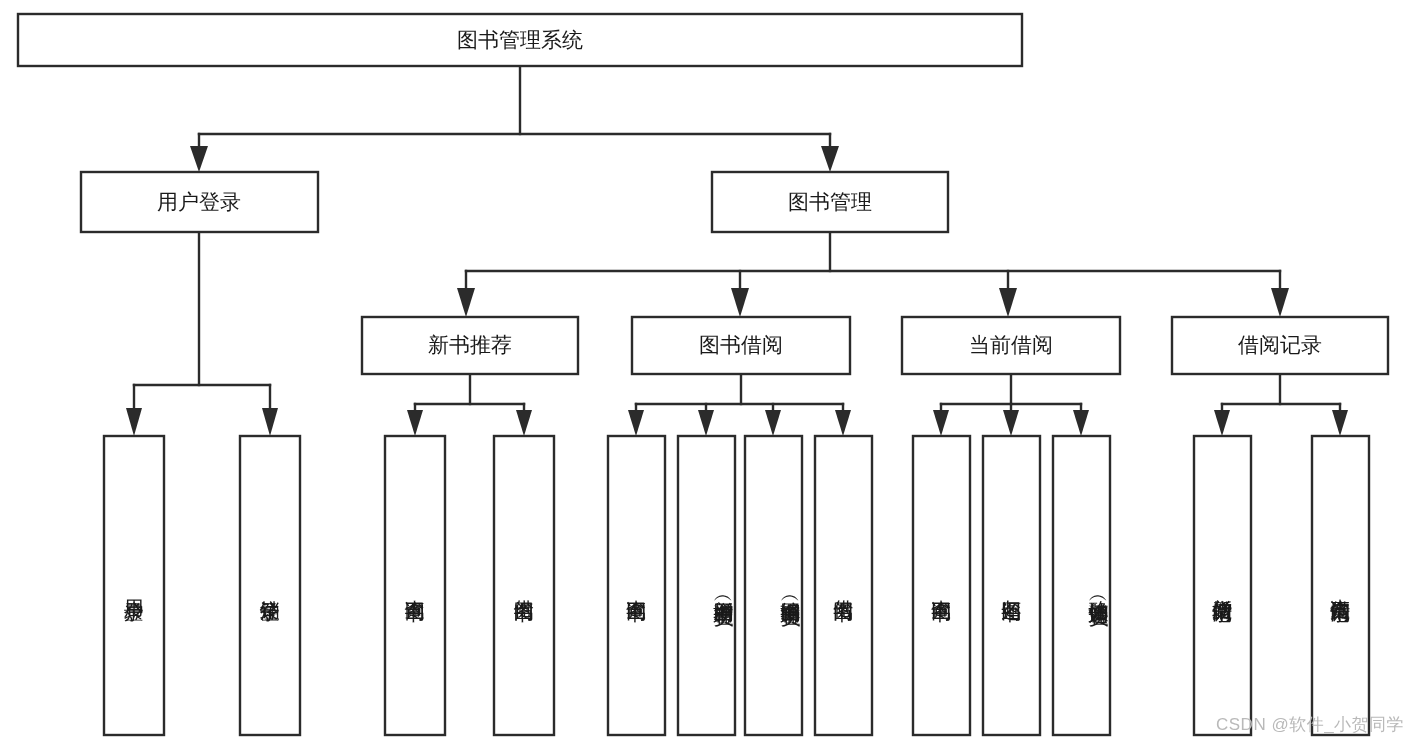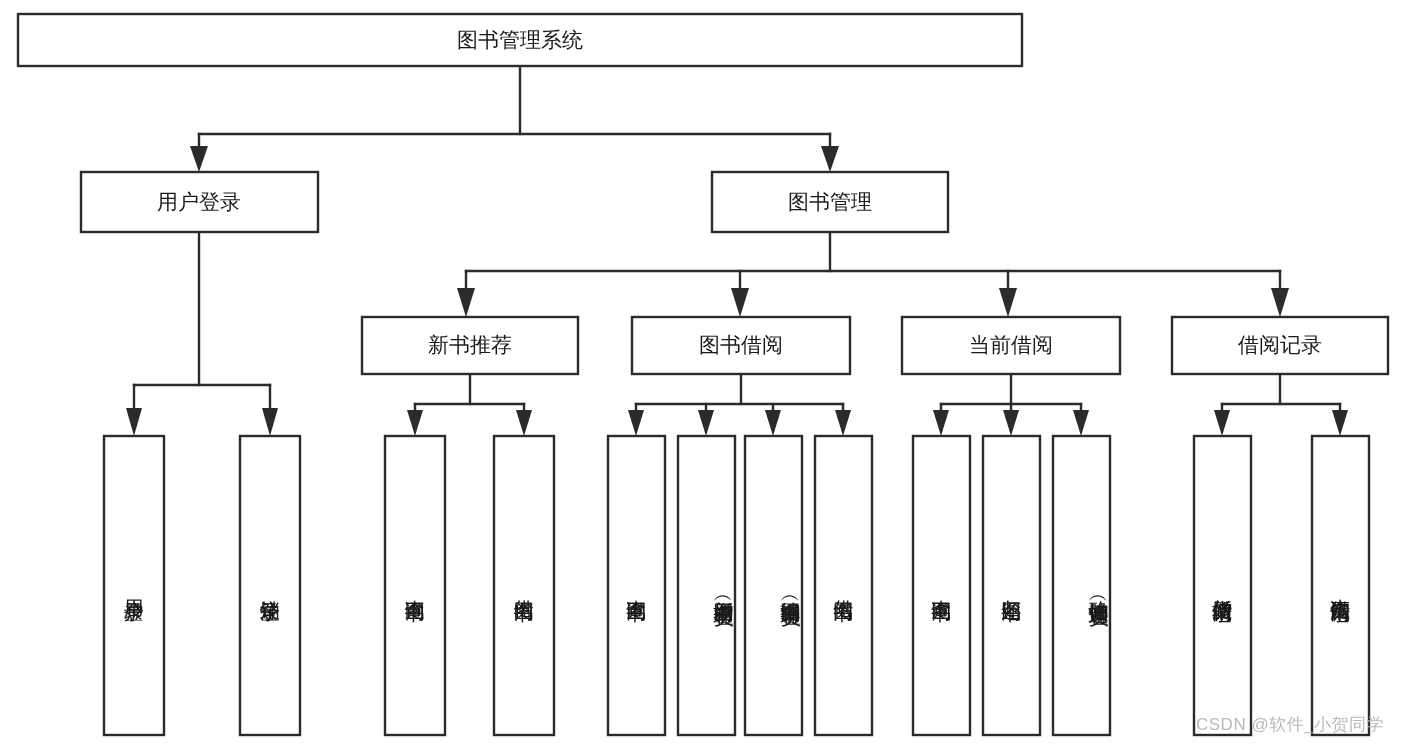--- a/index.html
+++ b/index.html
@@ -221,15 +221,15 @@
   <div class="leaf-label" style="left:745px; top:444px; width:57px; height:291px;">编辑图书（管理员）</div>
   <div class="leaf-label centered" style="left:815px; top:436px; width:57px; height:299px;">借阅图书</div>
 
   <div class="leaf-label centered" style="left:913px; top:436px; width:57px; height:299px;">查询图书</div>
   <div class="leaf-label centered" style="left:983px; top:436px; width:57px; height:299px;">归还图书</div>
   <div class="leaf-label" style="left:1053px; top:444px; width:57px; height:291px;">确认归还（管理员）</div>
 
   <div class="leaf-label centered" style="left:1194px; top:436px; width:57px; height:299px;">新增借阅记录</div>
   <div class="leaf-label centered" style="left:1312px; top:436px; width:57px; height:299px;">查询借阅记录</div>
 
-  <div class="watermark" style="left:1196px; top:713px;">CSDN @软件_小贺同学</div>
+  <div class="watermark" style="left:1196px; top:713px;padding-left:20px;">CSDN @软件_小贺同学</div>
 
 </div>
 
 </body></html>

